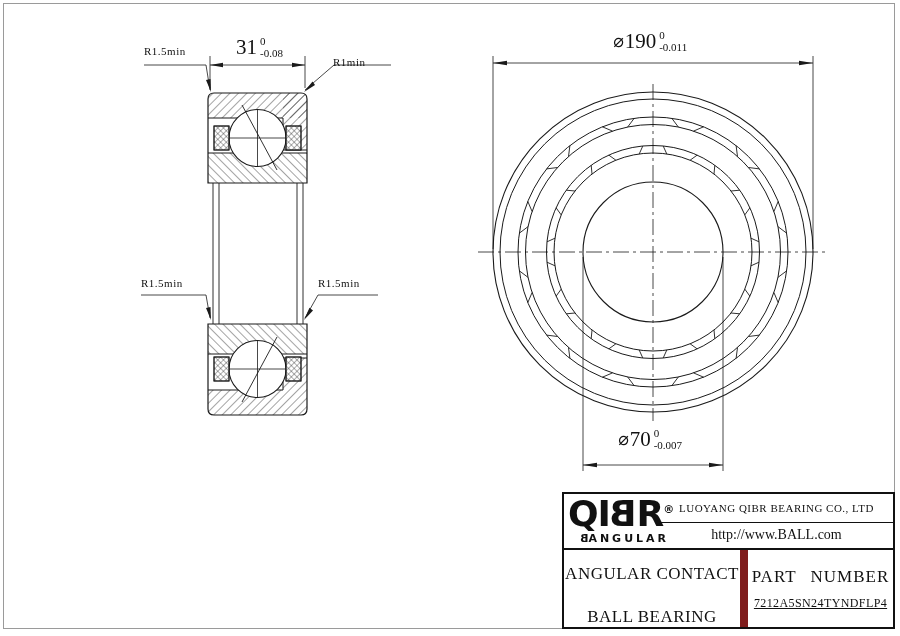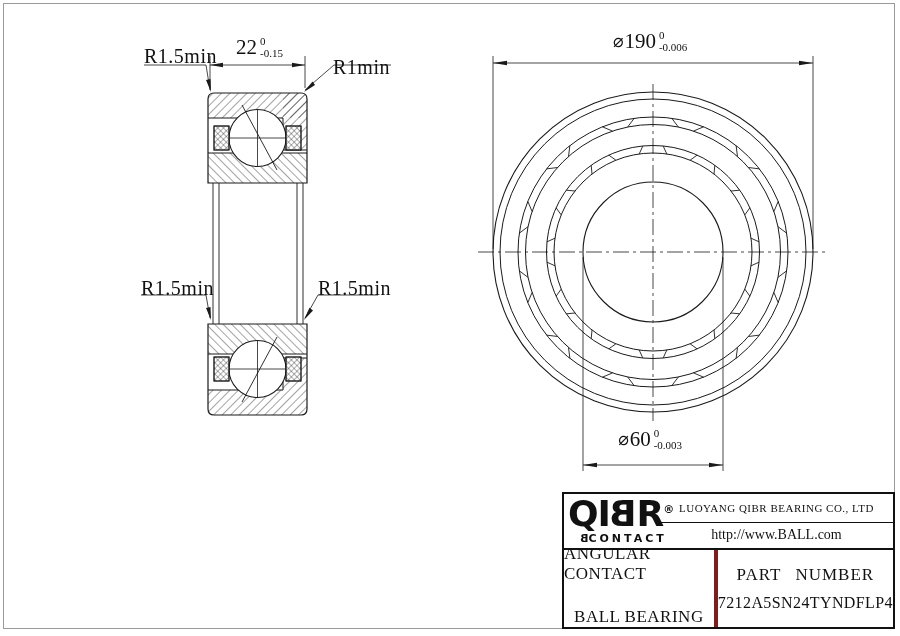--- a/index.html
+++ b/index.html
@@ -1,21 +1,21 @@
 <!DOCTYPE html>
 <html><head>
 <meta charset="utf-8">
 <style>
   html,body{margin:0;padding:0;background:#fff;}
   .sheet{position:relative;width:900px;height:636px;background:#fff;overflow:hidden;
          font-family:"Liberation Serif",serif;color:#111;}
   .frame{position:absolute;left:3px;top:3px;width:892px;height:626px;
          border:1px solid #9a9a9a;box-sizing:border-box;pointer-events:none;}
   svg.dwg{position:absolute;left:0;top:0;}
-  .lbl{position:absolute;white-space:nowrap;font-size:20px;letter-spacing:.5px;}
+  .lbl{position:absolute;white-space:nowrap;font-size:11px;letter-spacing:.5px;}
   .dim{position:absolute;white-space:nowrap;display:flex;align-items:flex-start;}
   .dim .val{font-size:21px;line-height:1;}
   .dim .phi{font-size:18px;font-style:italic;font-family:"DejaVu Sans",sans-serif;line-height:1.1;margin-right:1px;}
   .dim .tol{display:inline-flex;flex-direction:column;font-size:11px;line-height:1.1;margin-left:3px;margin-top:-2px;}
   .center{transform:translateX(-50%);}
   
   .tblock{position:absolute;left:562px;top:492px;width:333px;height:137px;
           border:2px solid #111;box-sizing:border-box;background:#fff;}
   .tb-toprow{position:absolute;left:0;top:0;right:0;height:54px;}
   .tb-logo{position:absolute;left:4px;top:3px;width:108px;height:50px;}
@@ -25,24 +25,24 @@
   .brand-sub{font-family:"DejaVu Sans",sans-serif;font-weight:700;font-size:11px;
              letter-spacing:3px;margin-top:1px;margin-left:9px;color:#111;}
   .mirror{display:inline-block;transform:scaleX(-1);}
   .tb-company{position:absolute;left:96px;top:0;right:0;height:54px;}
   .tb-company .row1{height:29px;border-bottom:1.5px solid #111;box-sizing:border-box;
                     display:flex;align-items:center;justify-content:center;font-size:11px;letter-spacing:.5px;}
   .tb-company .row2{height:24px;display:flex;align-items:center;justify-content:center;font-size:14px;}
   .tb-botrow{position:absolute;left:0;top:54px;right:0;bottom:0;border-top:2px solid #111;display:flex;}
   .tb-cell-l{width:176px;box-sizing:border-box;display:flex;flex-direction:column;
              align-items:center;justify-content:flex-end;gap:23px;font-size:17px;letter-spacing:.5px;}
-  .tb-cell-r{flex:1;border-left:4px solid #7f1d1d;box-sizing:border-box;display:flex;flex-direction:column;
+  .tb-cell-r{flex:1;border-left:8px solid #7f1d1d;box-sizing:border-box;display:flex;flex-direction:column;
              align-items:center;justify-content:center;gap:9px;}
   .part-label{font-size:17px;letter-spacing:1px;word-spacing:9px;}
-  .part-number{font-size:16px;letter-spacing:.4px;}
+  .part-number{font-size:12px;letter-spacing:.4px;text-decoration:underline;}
 </style>
 </head>
 <body>
 
 <div class="sheet">
 
   <div class="frame"></div>
 
   <svg class="dwg" id="dwg" width="900" height="636" viewBox="0 0 900 636">
     <defs>
@@ -140,50 +140,50 @@
       <polygon points="723,465 709,462.7 709,467.3" fill="#1a1a1a" stroke="none"></polygon>
     </g>
   </svg>
 
   <div class="lbl" style="left:144px;top:45px">R1.5min</div>
   <div class="lbl" style="left:333px;top:56px">R1min</div>
   <div class="lbl" style="left:141px;top:277px">R1.5min</div>
   <div class="lbl" style="left:318px;top:277px">R1.5min</div>
 
   <div class="dim" style="left:236px;top:37px">
-    <span class="val">22</span>
+    <span class="val">31</span>
     <span class="tol">
       <span>0</span>
-      <span>-0.15</span>
+      <span>-0.08</span>
     </span>
   </div>
 
   <div class="dim center" style="left:650px;top:31px">
     <span class="phi">⌀</span>
     <span class="val">190</span>
     <span class="tol">
       <span>0</span>
-      <span>-0.006</span>
+      <span>-0.011</span>
     </span>
   </div>
 
   <div class="dim center" style="left:650px;top:429px">
     <span class="phi">⌀</span>
-    <span class="val">60</span>
+    <span class="val">70</span>
     <span class="tol">
       <span>0</span>
-      <span>-0.003</span>
+      <span>-0.007</span>
     </span>
   </div>
 
   <div class="tblock">
     <div class="tb-toprow">
       <div class="tb-logo">
         <div class="brand"><span>QI</span><span class="mirror">B</span><span>R</span><span class="reg">®</span></div>
-        <div class="brand-sub"><span class="mirror">B</span><span>CONTACT</span></div>
+        <div class="brand-sub"><span class="mirror">B</span><span>ANGULAR</span></div>
       </div>
       <div class="tb-company">
         <div class="row1">LUOYANG QIBR BEARING CO., LTD</div>
         <div class="row2">http://www.BALL.com</div>
       </div>
     </div>
     <div class="tb-botrow">
       <div class="tb-cell-l">
         <div>ANGULAR CONTACT</div>
         <div>BALL BEARING</div>

